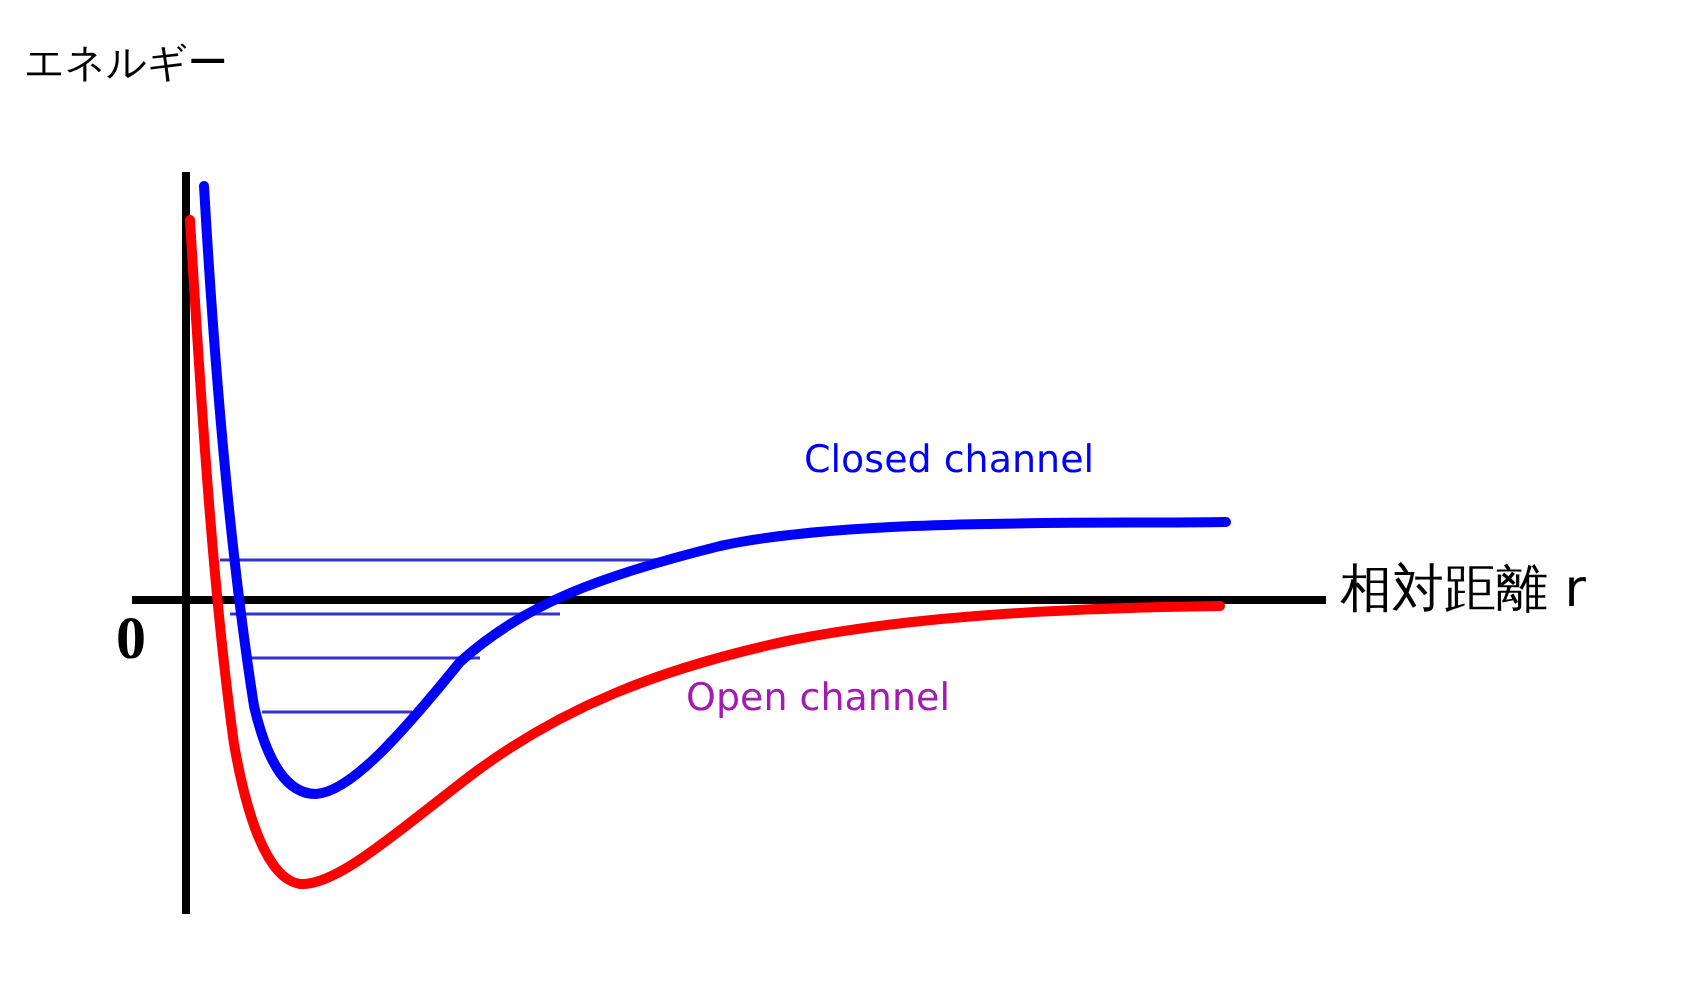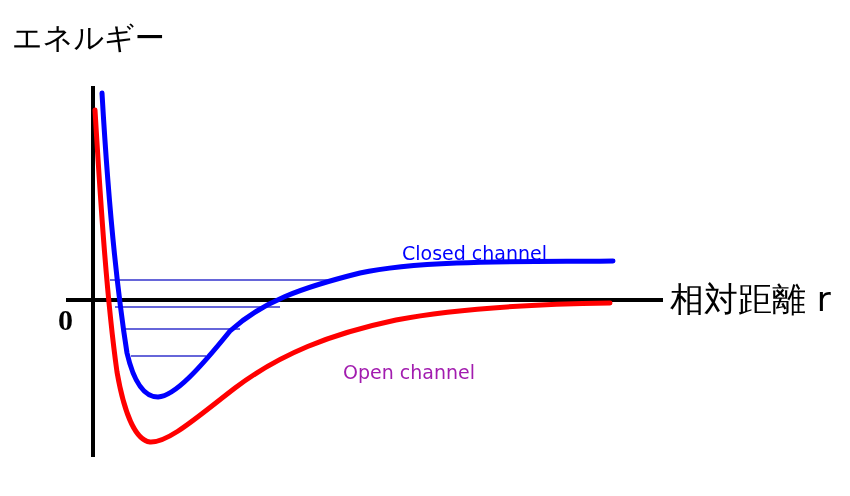--- a/index.html
+++ b/index.html
@@ -19,49 +19,48 @@
     left: 0;
     top: 0;
     width: 850px;
     height: 496px;
   }
   .axis-label-y {
     position: absolute;
     left: 12px;
     top: 18px;
     font-family: "DejaVu Sans", sans-serif;
-    font-size: 30px;
+    font-size: 20px;
     color: #000000;
     white-space: nowrap;
     letter-spacing: 0px;
   }
   .axis-label-x {
     position: absolute;
     left: 670px;
     top: 277px;
     font-family: "DejaVu Sans", sans-serif;
-    font-size: 34px;
+    font-size: 26px;
     color: #000000;
     white-space: nowrap;
   }
   .zero-label {
     position: absolute;
     left: 58px;
     top: 303px;
     font-family: "Liberation Serif", serif;
     font-size: 30px;
     font-weight: bold;
     color: #000000;
   }
   .curve-label {
     position: absolute;
     font-family: "DejaVu Sans", sans-serif;
     font-size: 19px;
     white-space: nowrap;
-    margin-top: 23px;
   }
   .label-closed {
     left: 402px;
     top: 219px;
   }
   .label-open {
     left: 343px;
     top: 338px;
   }
 </style>

